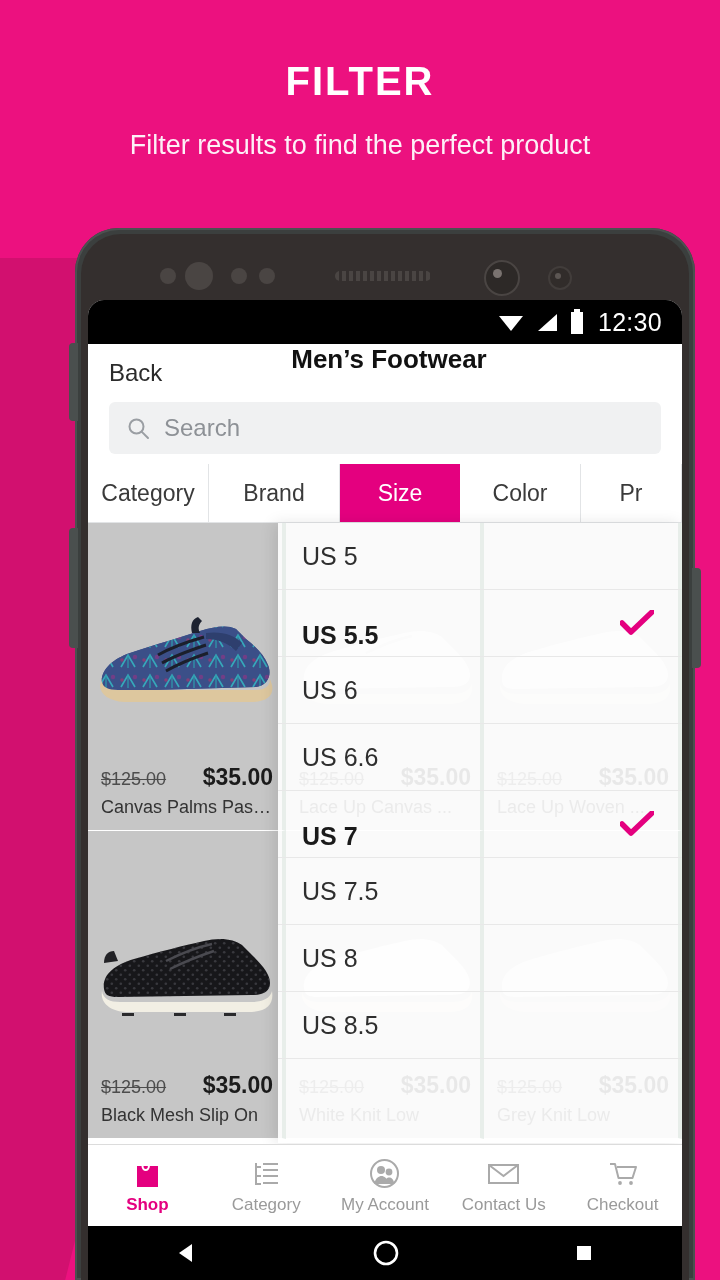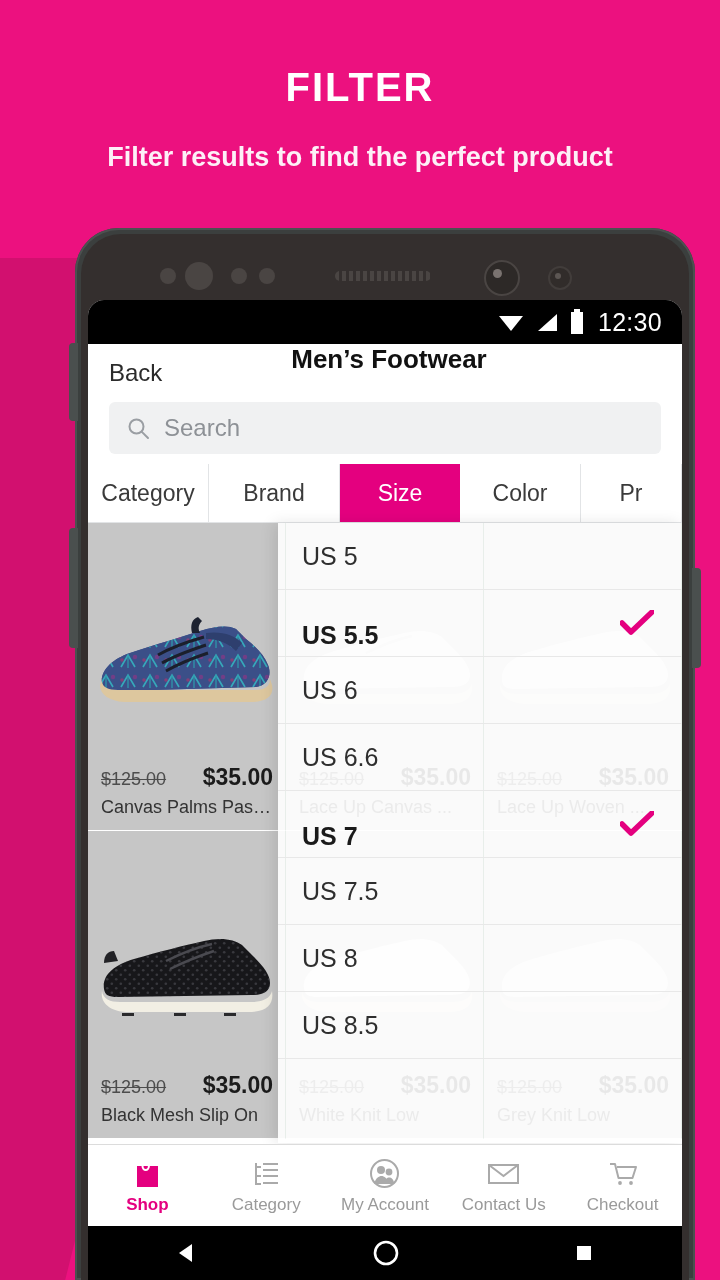--- a/index.html
+++ b/index.html
@@ -10,26 +10,26 @@
     font-family:"Liberation Sans", sans-serif;
     -webkit-font-smoothing:antialiased;
     position:relative;
   }
   
   #promo{
     position:absolute;left:0;top:0;width:720px;height:225px;
     text-align:center;color:#ffffff;z-index:5;
   }
   #promo-title{
-    margin:12px;padding-top:55px;
+    margin:6px;padding-top:55px;
     font-size:40px;font-weight:bold;letter-spacing:2px;line-height:1;
   }
   #promo-sub{
     margin:4px auto;padding-top:22px;width:520px;
-    font-size:27px;font-weight:700;line-height:1.25;
+    font-size:27px;font-weight:400;line-height:1.25;
     color:#fdf0f7;
   }
   
   #phone-shadow{
     position:absolute;left:-40px;top:258px;width:360px;height:1022px;
     background:#D2106F;
     transform:skewX(-14deg);
     transform-origin:top left;
     z-index:6;
   }
@@ -125,21 +125,21 @@
   .tab.active{background:#E4007F;color:#fff;border-right:none;}
 
   
   #grid{
     position:absolute;left:0;top:223px;width:594px;height:620px;
     display:flex;background:#fff;
   }
   .grid-col{width:198px;box-sizing:border-box;}
   .card{
     position:relative;width:198px;height:308px;background:#c6c6c6;
-    border-right:1px solid #14532d;border-bottom:1px solid #fff;box-sizing:border-box;
+    border-right:4px solid #14532d;border-bottom:1px solid #fff;box-sizing:border-box;
     cursor:pointer;
   }
   .card-img{position:absolute;left:0;top:26px;width:198px;height:196px;}
   .card-meta{position:absolute;left:0;bottom:12px;width:198px;padding:0 13px;box-sizing:border-box;}
   .price-row{display:flex;align-items:baseline;justify-content:space-between;}
   .price-old{font-size:18px;color:#4d4d4d;text-decoration:line-through;}
   .price-new{font-size:23px;font-weight:bold;color:#1b1b1b;}
   .card-name{
     font-size:18px;color:#333;margin-top:6px;white-space:nowrap;
     overflow:hidden;text-overflow:ellipsis;

